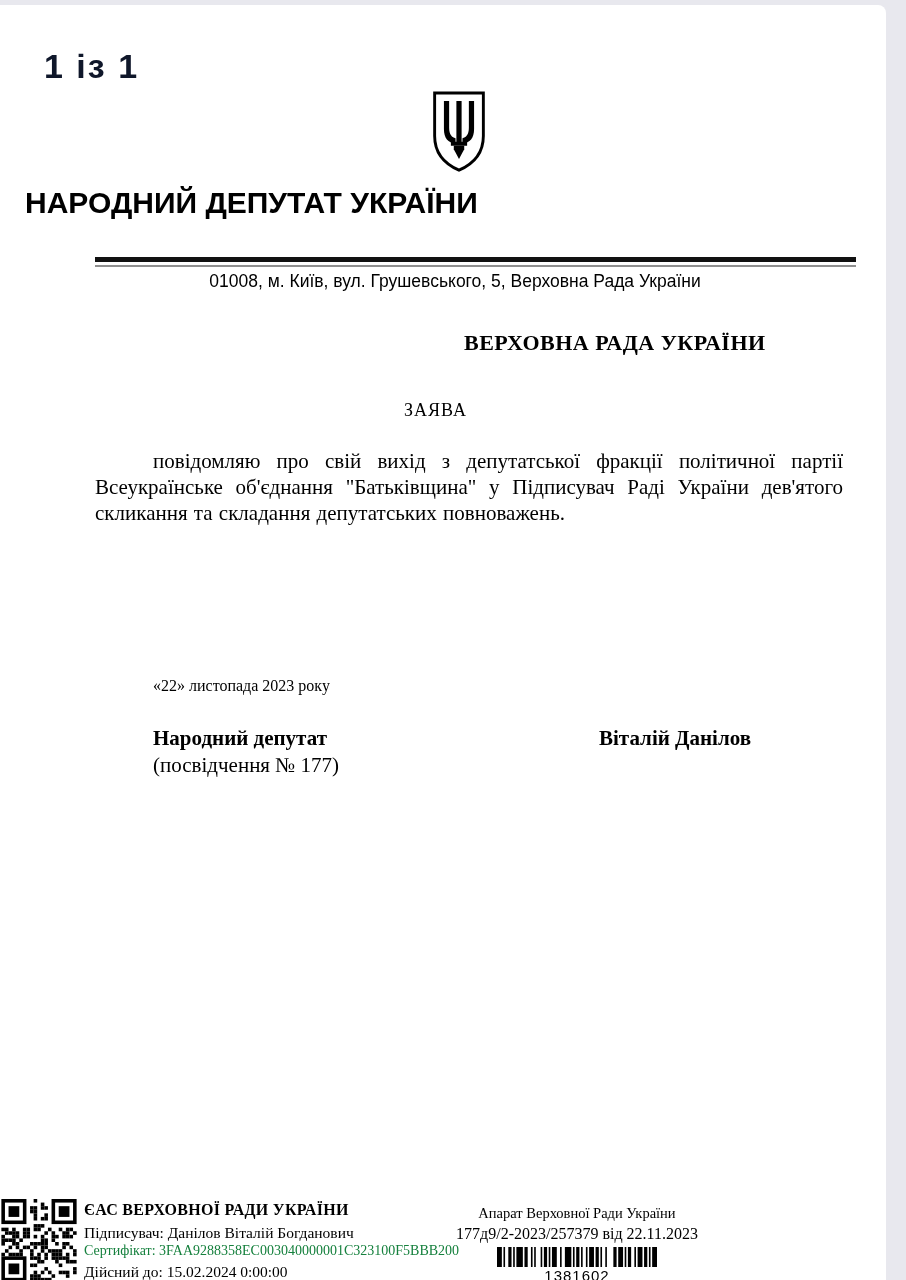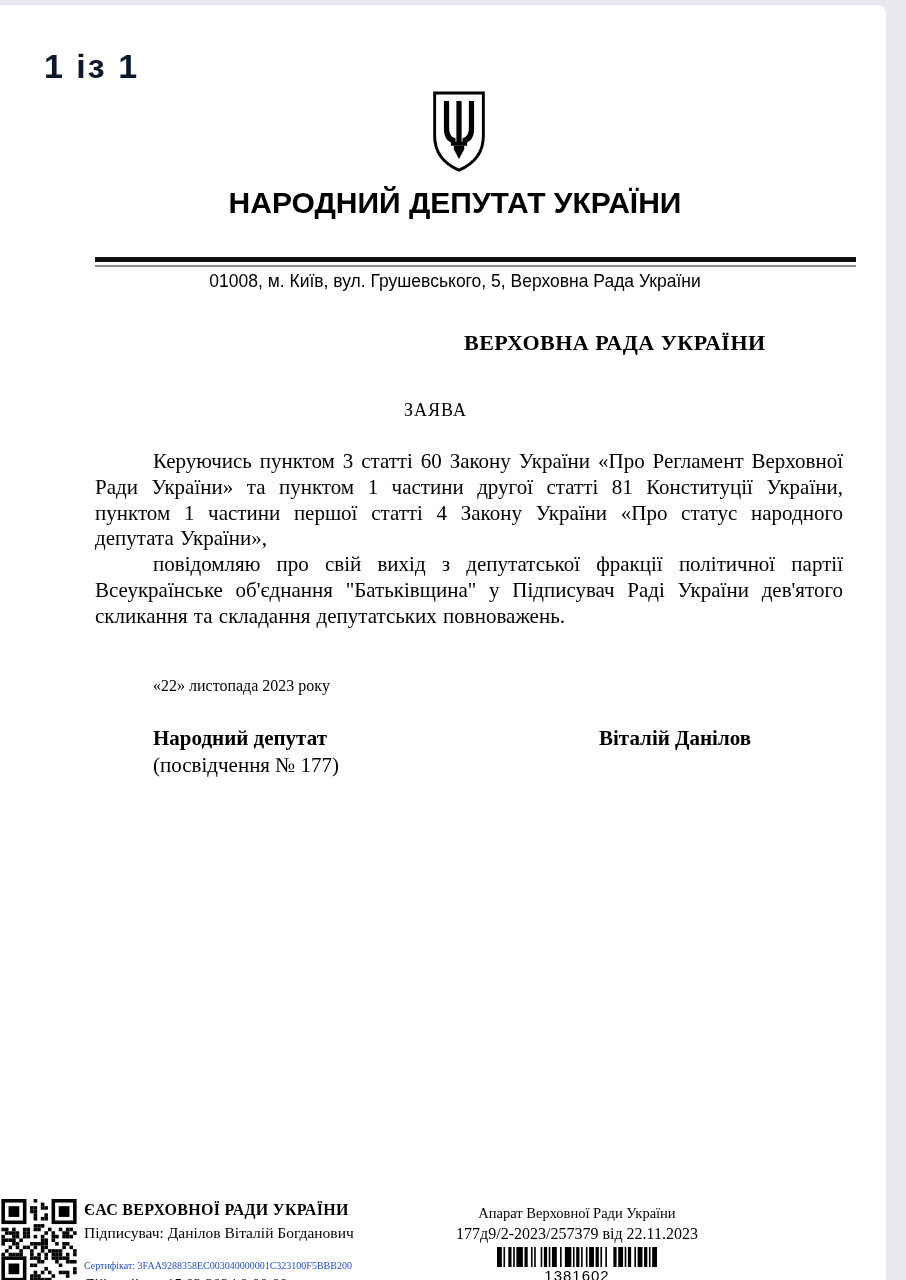--- a/index.html
+++ b/index.html
@@ -15,21 +15,21 @@
   .right-gutter{position:absolute;top:0;right:0;width:20px;height:1280px;background:#e8e8ee;}
   .page-indicator{
     position:absolute;left:44px;top:42px;
     font-family:"Liberation Sans",sans-serif;font-size:34px;font-weight:bold;
     color:#0f172a;letter-spacing:2px;
   }
   
   .emblem{position:absolute;left:430px;top:84px;width:58px;height:88px;}
   .emblem svg{width:100%;height:100%;}
   .lh-title{
-    position:absolute;left:25px;top:181px;width:860px;text-align:center;
+    position:absolute;left:25px;top:181px;width:860px;
     font-family:"Liberation Sans",sans-serif;font-weight:bold;font-size:30px;letter-spacing:0px;
   }
   .lh-address{
     position:absolute;left:25px;top:224px;width:860px;text-align:center;
     font-family:"Liberation Sans",sans-serif;font-size:17.5px;margin-top:42px;
   }
   .rule{position:absolute;left:95px;top:252px;width:761px;}
   .rule-thick{height:5px;background:#111;}
   .rule-thin{height:2px;background:#8f8f8f;margin-top:3px;}
   
@@ -47,22 +47,22 @@
   }
   .body-text p{margin:0;text-indent:58px;word-spacing:1px;}
   .date-line{position:absolute;left:153px;top:672px;font-size:16px;}
   .sig-pos{position:absolute;left:153px;top:721px;font-weight:bold;font-size:21px;white-space:nowrap;}
   .sig-name{position:absolute;left:599px;top:721px;font-weight:bold;font-size:21px;white-space:nowrap;}
   .sig-cred{position:absolute;left:153px;top:748px;font-size:21px;white-space:nowrap;}
   
   .qr{position:absolute;left:1px;top:1194px;width:76px;height:86px;overflow:hidden;}
   .esig{position:absolute;left:84px;top:1196px;width:380px;}
   .esig-system{font-weight:bold;font-size:16px;margin-bottom:5px;letter-spacing:0.3px;}
-  .esig-signer{font-size:15.5px;margin-bottom:18px;}
-  .esig-cert{font-size:10px;margin-bottom:4px;color:#1d4ed8;}
+  .esig-signer{font-size:15.5px;margin-bottom:1px;}
+  .esig-cert{font-size:14px;margin-bottom:4px;color:#15803d;}
   .esig-valid{font-size:15.5px;}
   
   .stamp{position:absolute;left:452px;top:1200px;width:250px;text-align:center;}
   .stamp-office{font-size:14.5px;margin-bottom:3px;}
   .stamp-reg{font-size:16px;margin-bottom:4px;white-space:nowrap;}
   .barcode{display:block;margin:0 auto;width:160px;height:20px;}
   .stamp-num{
     font-family:"Liberation Sans",sans-serif;font-size:15px;letter-spacing:1px;margin-top:0px;
   }
 </style>
@@ -90,21 +90,20 @@
 
     <div class="rule">
       <div class="rule-thick"></div>
       <div class="rule-thin"></div>
     </div>
 
     <div class="addressee">ВЕРХОВНА РАДА УКРАЇНИ</div>
     <div class="doc-title">ЗАЯВА</div>
 
     <div class="body-text">
-      <p>Керуючись пунктом 3 статті 60 Закону України «Про Регламент Верховної Ради України» та пунктом 1 частини другої статті 81 Конституції України, пунктом 1 частини першої статті 4 Закону України «Про статус народного депутата України»,</p>
       <p>повідомляю про свій вихід з депутатської фракції політичної партії Всеукраїнське об'єднання "Батьківщина" у Підписувач Раді України дев'ятого скликання та складання депутатських повноважень.</p>
     </div>
 
     <div class="date-line">«22» листопада 2023 року</div>
 
     <div class="sig-pos">Народний депутат</div>
     <div class="sig-name">Віталій Данілов</div>
     <div class="sig-cred">(посвідчення № 177)</div>
 
     <div class="qr">

